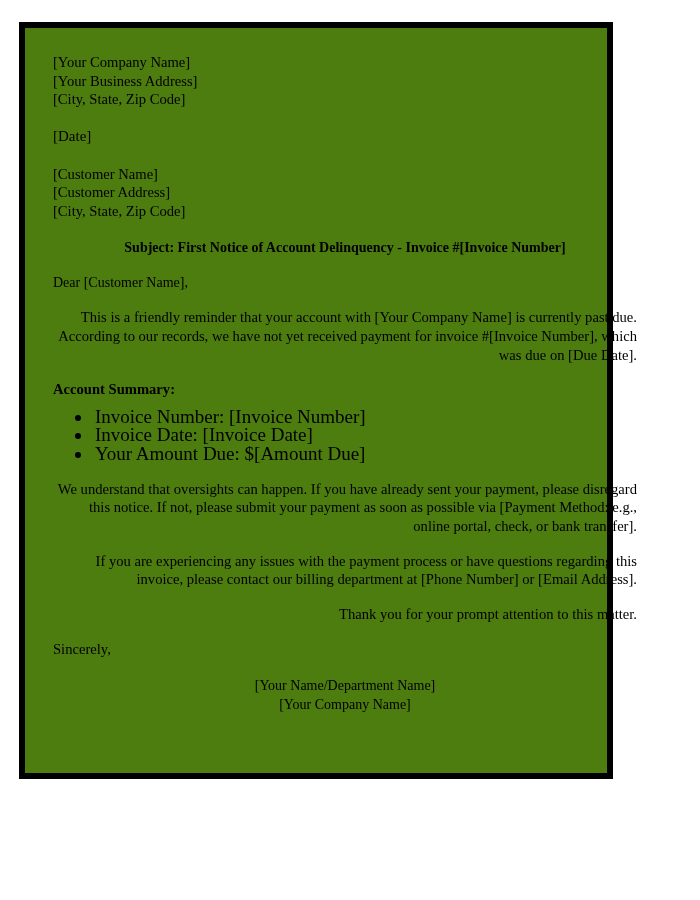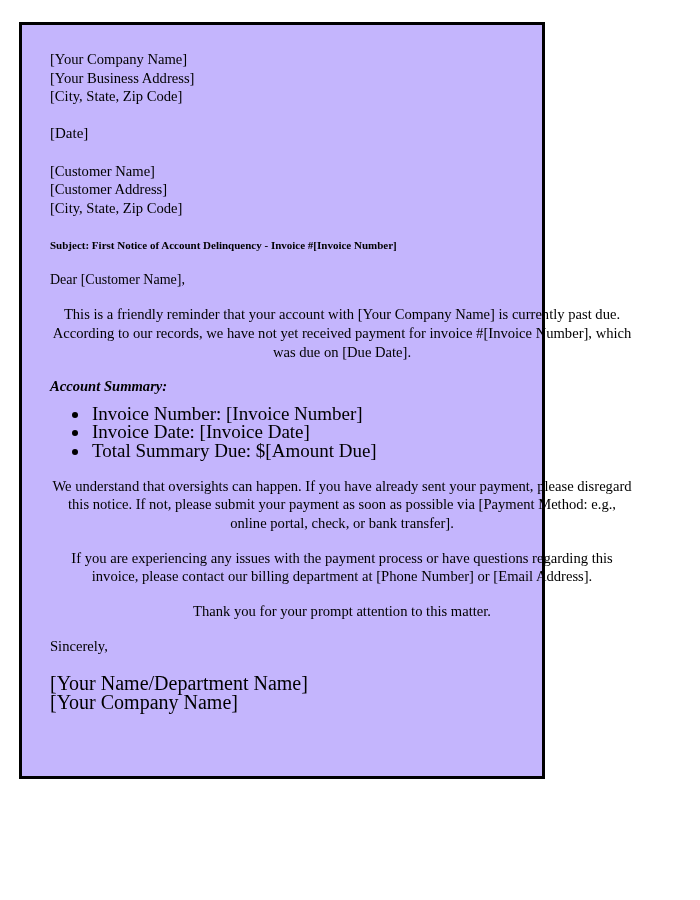--- a/index.html
+++ b/index.html
@@ -12,25 +12,25 @@
     height: 900px;
     font-family: "Liberation Serif", "DejaVu Serif", serif;
     color: #000000;
     overflow: hidden;
   }
 
   .page-sheet {
     position: absolute;
     left: 19px;
     top: 22px;
-    width: 526px;
+    width: 594px;
     height: 757px;
-    border: 3px solid #000000;
+    border: 6px solid #000000;
     box-sizing: border-box;
-    background: #c4b5fd;
+    background: #4d7c0f;
   }
 
   .letter-body {
     position: absolute;
     left: 28px;
     top: 25px;
     width: 584px;
   }
 
   .addr-block {
@@ -44,68 +44,69 @@
   .gap-line {
     height: 18.6px;
   }
 
   .date-block {
     font-size: 15px;
     line-height: 18.6px;
   }
 
   .subject-line {
-    font-size: 11px;
+    font-size: 14px;
     line-height: 18.6px;
     font-weight: bold;
     margin-top: 18.6px;
+    text-align: center;
   }
 
   .salutation {
     font-size: 14px;
     line-height: 18.6px;
     margin-top: 16px;
   }
 
   .para {
     font-size: 14.6px;
     line-height: 18.7px;
     margin-top: 16px;
-    text-align: center;
+    text-align: right;
   }
 
   .section-label {
     font-size: 14.6px;
     line-height: 18.6px;
     font-weight: bold;
     margin-top: 16px;
-    font-style: italic;
   }
 
   ul.summary-list {
     margin: 9px 0 0 0;
     padding-left: 40px;
     font-size: 19px;
     line-height: 18.6px;
     list-style-type: disc;
   }
   ul.summary-list li {
     padding-left: 2px;
   }
 
   .closing {
     font-size: 14.6px;
     line-height: 18.6px;
     margin-top: 16px;
   }
 
   .sign-block {
-    font-size: 20px;
+    font-size: 14px;
     line-height: 18.6px;
     margin-top: 18.6px;
+    text-align: center;
   }
   .sign-line {
     white-space: pre;
   }
 </style>
 </head>
 <body>
 
 <div class="page-sheet">
   <div class="letter-body">
@@ -132,21 +133,21 @@
 
     <div class="salutation">Dear [Customer Name],</div>
 
     <div class="para">This is a friendly reminder that your account with [Your Company Name] is currently past due. According to our records, we have not yet received payment for invoice #[Invoice Number], which was due on [Due Date].</div>
 
     <div class="section-label">Account Summary:</div>
 
     <ul class="summary-list">
       <li>Invoice Number: [Invoice Number]</li>
       <li>Invoice Date: [Invoice Date]</li>
-      <li>Total Summary Due: $[Amount Due]</li>
+      <li>Your Amount Due: $[Amount Due]</li>
     </ul>
 
     <div class="para">We understand that oversights can happen. If you have already sent your payment, please disregard this notice. If not, please submit your payment as soon as possible via [Payment Method: e.g., online portal, check, or bank transfer].</div>
 
     <div class="para">If you are experiencing any issues with the payment process or have questions regarding this invoice, please contact our billing department at [Phone Number] or [Email Address].</div>
 
     <div class="para">Thank you for your prompt attention to this matter.</div>
 
     <div class="closing">Sincerely,</div>
 

